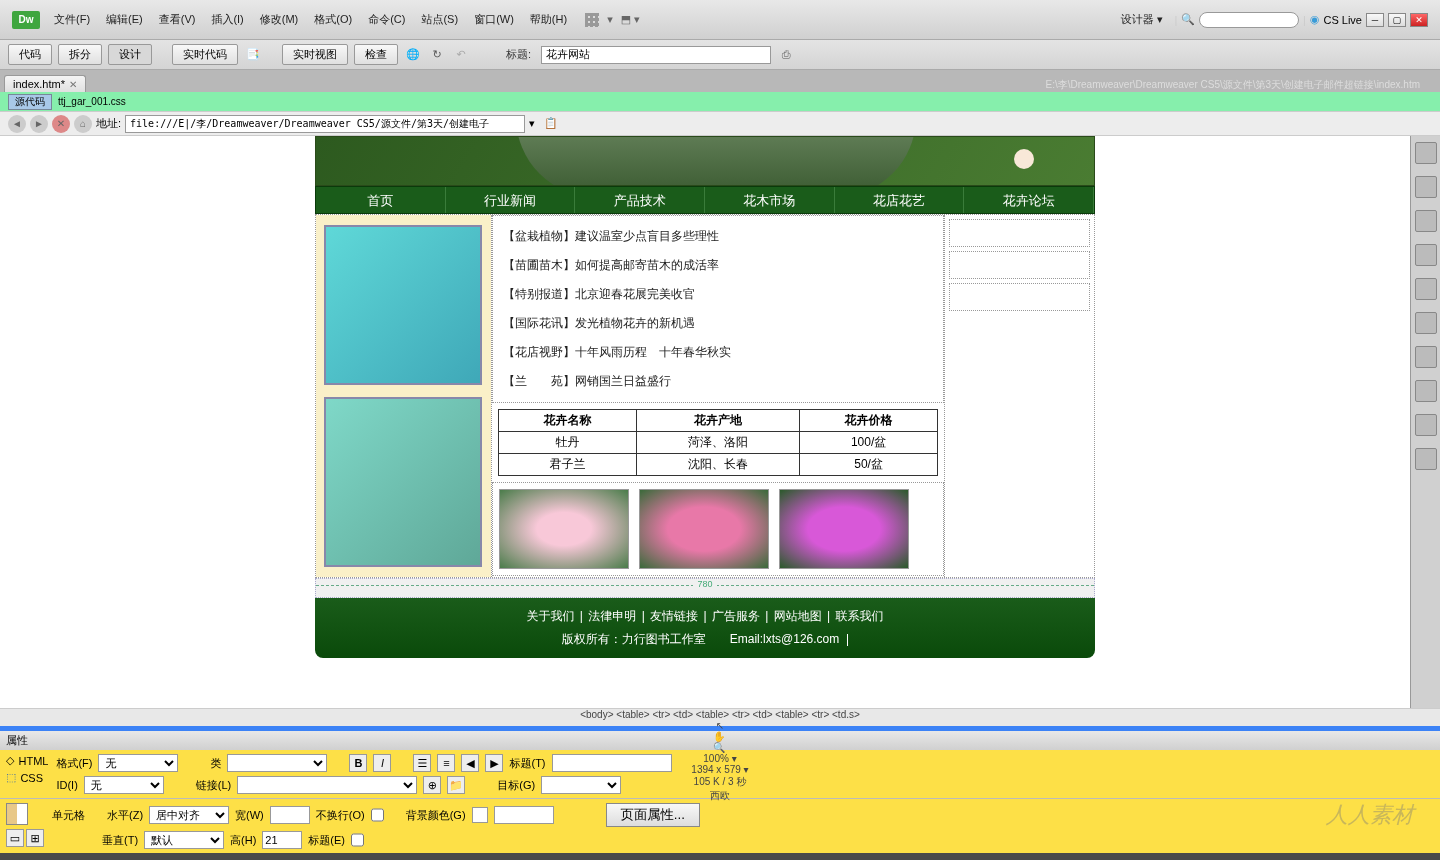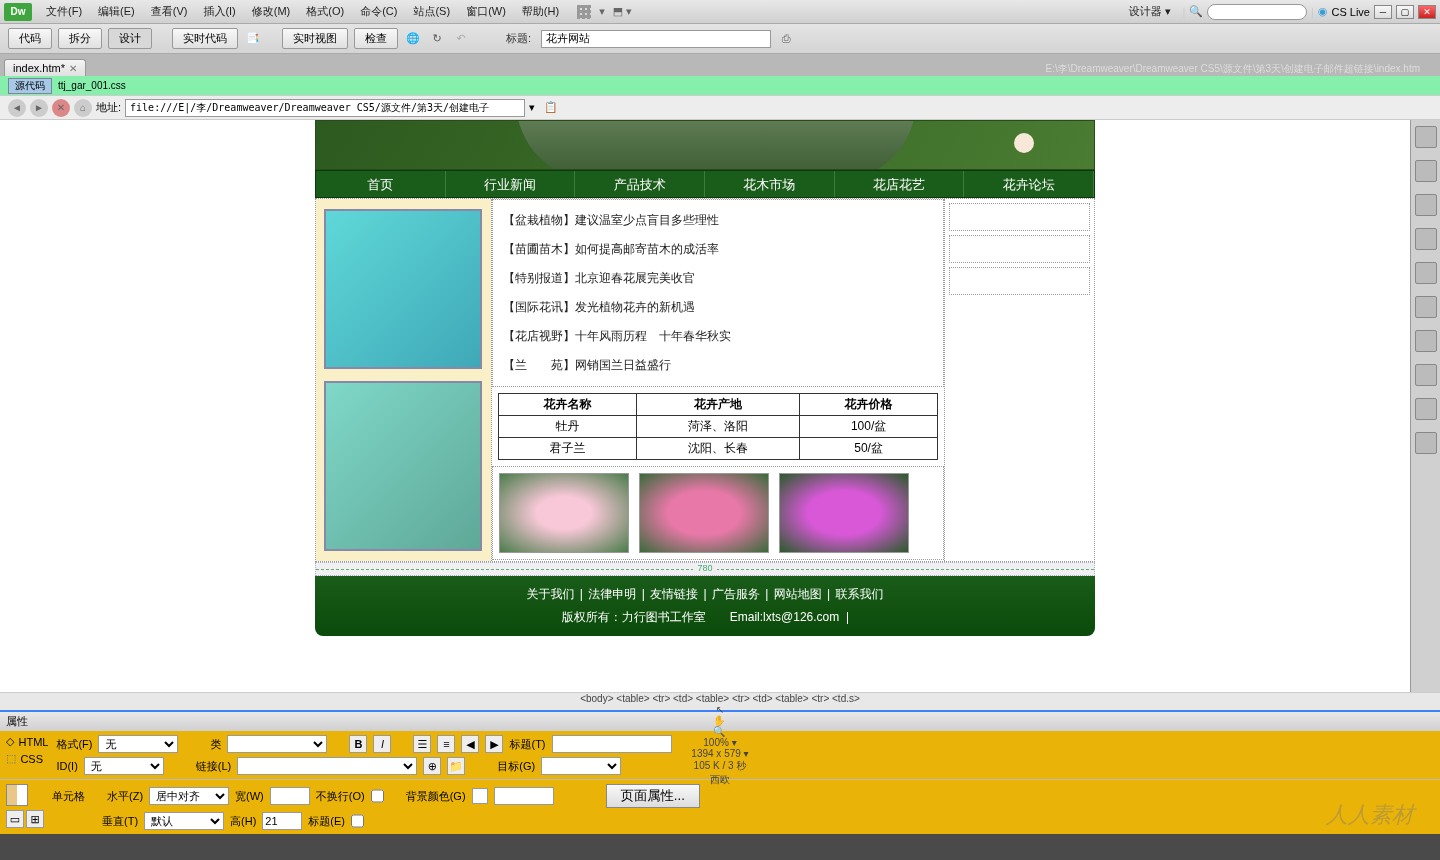--- a/index.html
+++ b/index.html
@@ -1,19 +1,19 @@
 <!DOCTYPE html>
 <html><head>
 <meta charset="utf-8">
 <style>
 * { margin: 0; padding: 0; box-sizing: border-box; font-family: "Microsoft YaHei", SimSun, Arial, sans-serif; }
 body { background: #4a4a4a; font-size: 11px; overflow: hidden; width: 1440px; height: 860px; position: relative; }
 
 
-.menubar { background: linear-gradient(#e8e8e8, #d0d0d0); height: 24px; display: flex; align-items: center; padding: 0 4px; border-bottom: 1px solid #aaa; }
+.menubar { background: linear-gradient(#e8e8e8, #d0d0d0); height: 40px; display: flex; align-items: center; padding: 0 12px; border-bottom: 1px solid #aaa; }
 .menubar .logo { width: 28px; height: 18px; background: #3fa63f; color: #fff; font-weight: bold; text-align: center; line-height: 18px; font-size: 10px; margin-right: 6px; border-radius: 2px; }
 .menubar .mitem { padding: 2px 8px; cursor: pointer; color: #222; }
 .menubar .spacer { flex: 1; }
 .menubar .right { display: flex; align-items: center; gap: 4px; }
 .menubar .search { width: 100px; height: 16px; background: #fff; border: 1px solid #999; border-radius: 8px; }
 .menubar .wbtn { width: 18px; height: 14px; background: linear-gradient(#f8f8f8,#ddd); border: 1px solid #888; display: inline-flex; align-items: center; justify-content: center; font-size: 9px; }
 .menubar .wbtn.close { background: linear-gradient(#f66,#c22); color: #fff; }
 .menubar .squares { width: 14px; height: 14px; display: inline-block; background: #999; }
 
 
@@ -70,36 +70,36 @@
 
 .flowers { display: flex; gap: 10px; padding: 6px; border: 1px dotted #999; }
 .flower { width: 130px; height: 80px; border: 1px solid #999; }
 .flower.f1 { background: radial-gradient(#f8c8d8 30%,#4a7c4a); }
 .flower.f2 { background: radial-gradient(#e878a8 40%,#3a6a3a); }
 .flower.f3 { background: radial-gradient(#d858d8 40%,#2a5a2a); }
 
 .rightcol { width: 150px; border-left: 1px dotted #999; }
 .rbox { height: 28px; margin: 4px; border: 1px dotted #999; }
 
-.ruler { height: 14px; background: #f0f0f0; text-align: center; font-size: 9px; color: #4a7; position: relative; border: 1px dotted #aac; }
+.ruler { height: 20px; background: #f0f0f0; text-align: center; font-size: 9px; color: #4a7; position: relative; border: 1px dotted #aac; }
 .ruler::before { content: ""; position: absolute; left: 0; right: 0; top: 6px; border-top: 1px dashed #6a8; }
 .ruler span { background: #f0f0f0; position: relative; padding: 0 4px; }
 
 .footer { background: linear-gradient(#1a5c1a,#0a4a0a); color: #fff; padding: 10px; text-align: center; font-size: 12px; border-radius: 0 0 8px 8px; }
 .footer .links span { margin: 0 2px; }
 .footer .copy { margin-top: 6px; }
 .cursor-caret { display: inline-block; width: 1px; height: 12px; background: #fff; vertical-align: middle; margin-left: 8px; }
 
 
 .breadcrumb { background: #e8e8e8; height: 18px; padding: 0 6px; font-size: 10px; color: #444; display: flex; align-items: center; border-top: 1px solid #ccc; flex-direction: column; }
 .breadcrumb .spacer { flex: 1; }
 .breadcrumb .stat { margin: 0 4px; }
 
 
-.proppanel { background: #eab308; border-top: 2px solid #3b82f6; }
+.proppanel { background: #fde047; border-top: 5px solid #3b82f6; }
 .proppanel .hdr { background: linear-gradient(#e8e8e8,#d0d0d0); padding: 2px 6px; font-size: 11px; }
 .proppanel .body { display: flex; padding: 4px 6px; gap: 8px; font-size: 11px; }
 .proppanel .left { display: flex; flex-direction: column; gap: 4px; }
 .proppanel .lbtn { display: flex; align-items: center; gap: 4px; }
 .proppanel .rows { display: flex; flex-direction: column; gap: 4px; }
 .proppanel .row { display: flex; align-items: center; gap: 6px; }
 .proppanel select, .proppanel input { height: 18px; border: 1px solid #999; background: #fff; font-size: 11px; padding: 0 2px; }
 .proppanel .sw { width: 16px; height: 16px; border: 1px solid #999; background: #fff; }
 .proppanel .ibtn { width: 18px; height: 18px; border: 1px solid #999; background: #eee; display: inline-flex; align-items: center; justify-content: center; }
 

